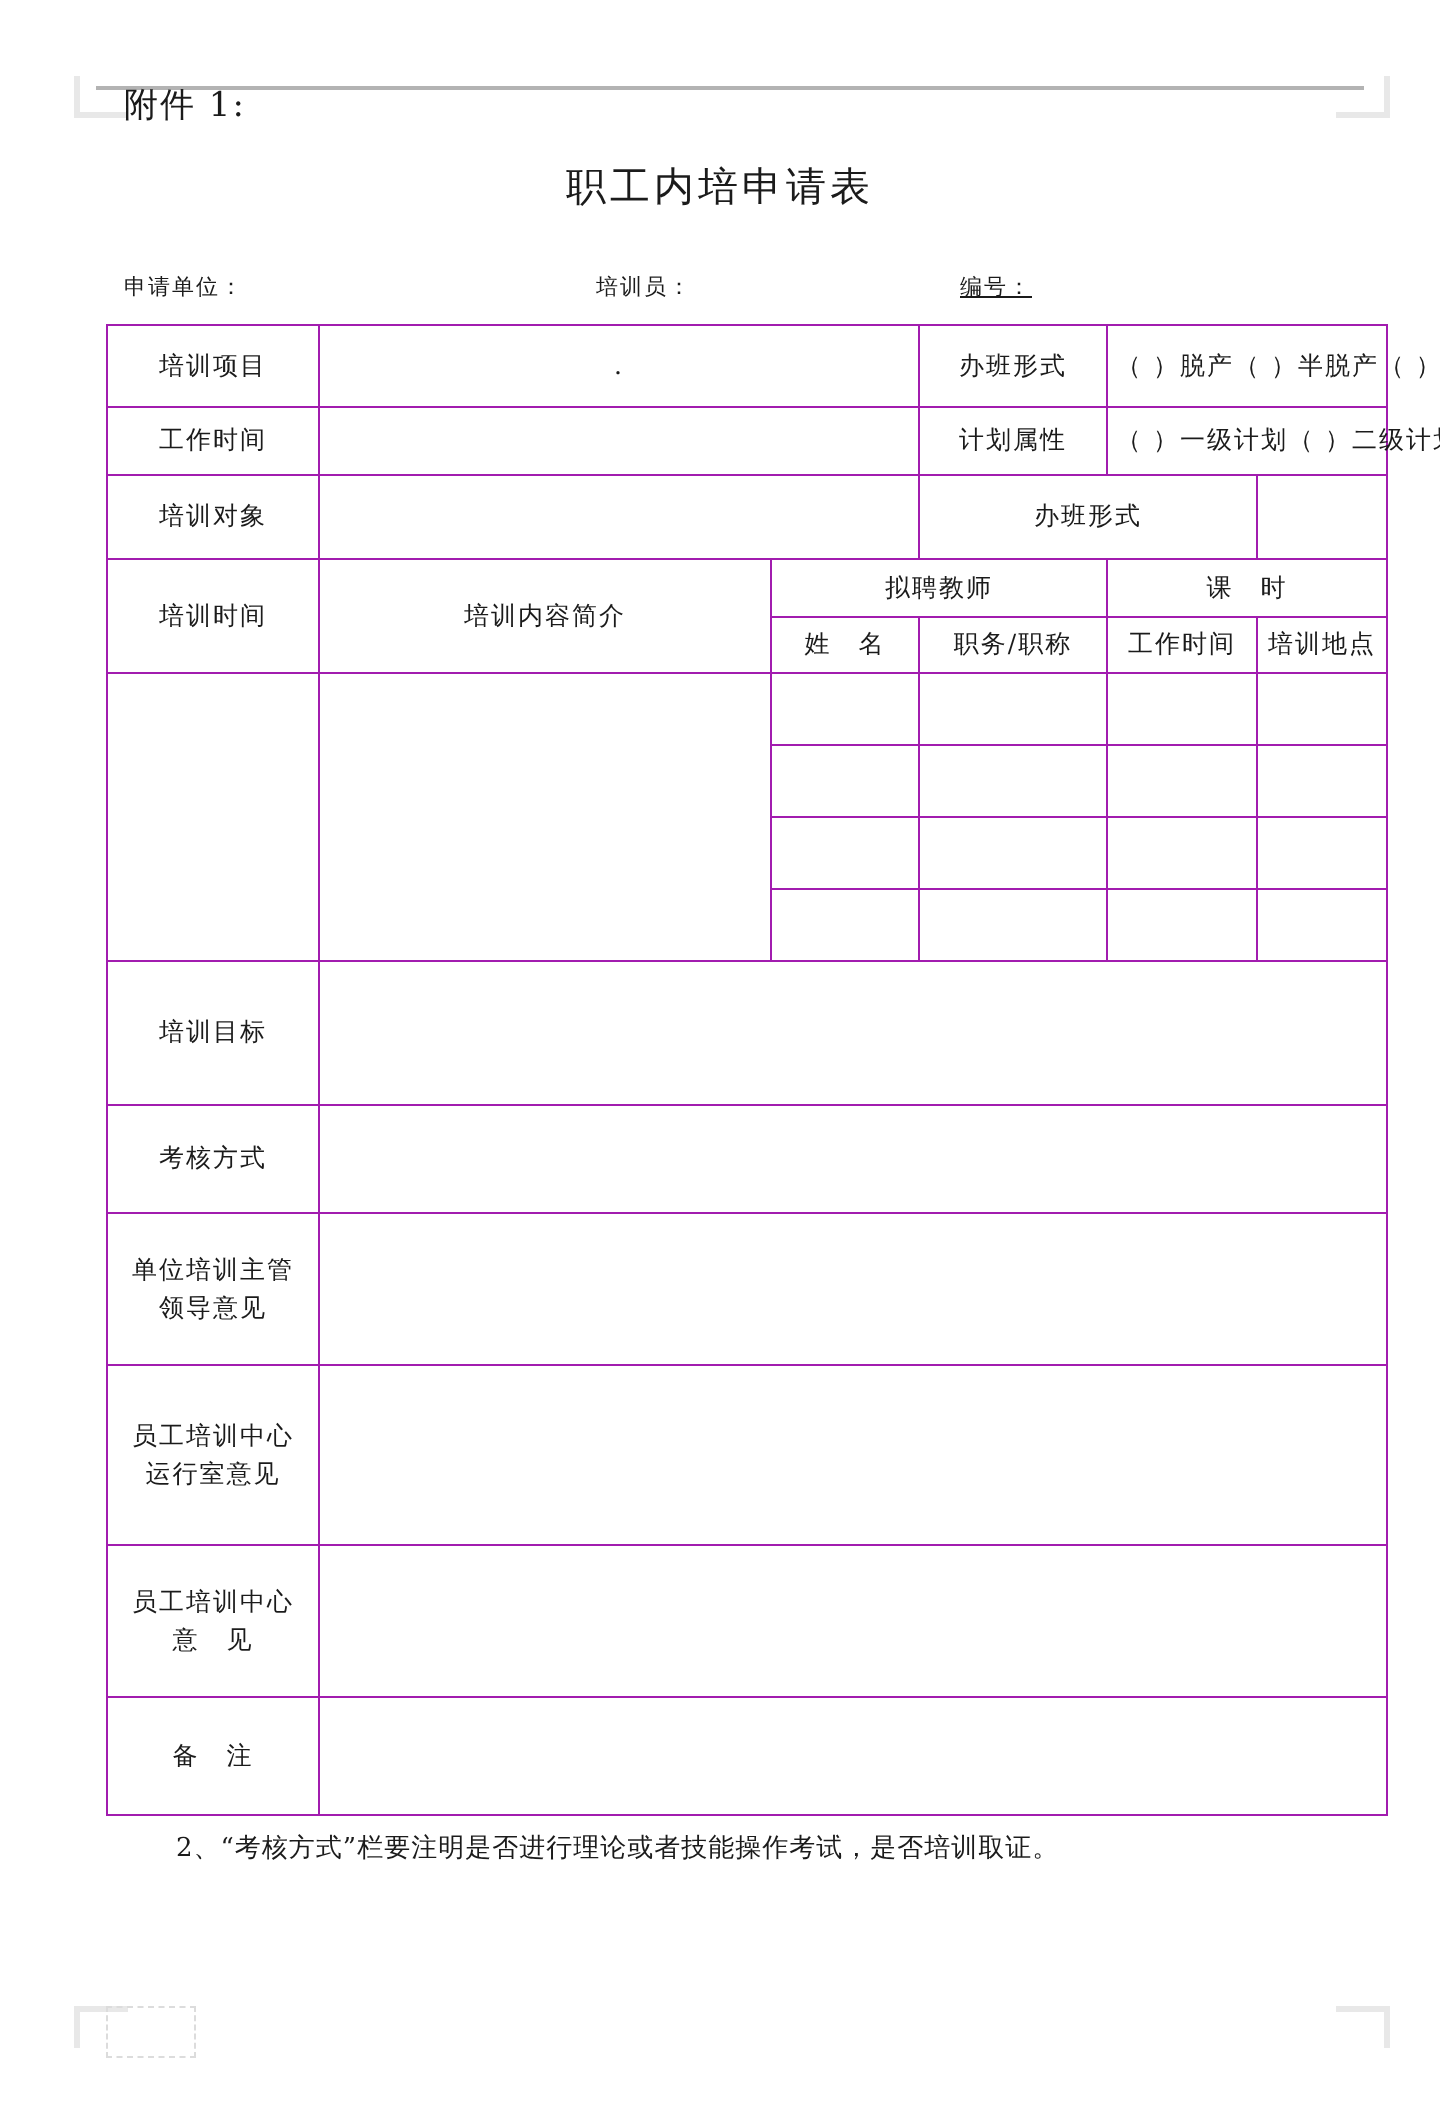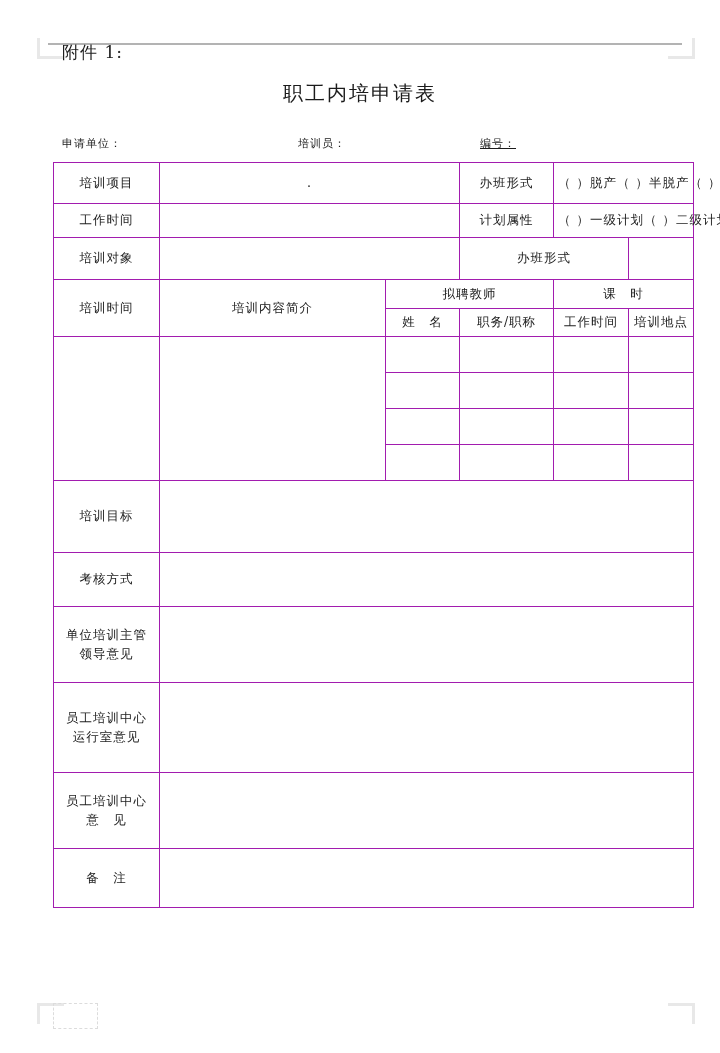--- a/index.html
+++ b/index.html
@@ -267,15 +267,16 @@
         <td class="blank" colspan="5"></td>
       </tr>
       <tr>
         <td class="label" style="height:58px">备　注</td>
         <td class="blank" colspan="5"></td>
       </tr>
     </tbody>
   </table>
 
   <div class="notes">
+    <div class="note-line-2">2、“考核方式”栏要注明是否进行理论或者技能操作考试，是否培训取证。</div>
   </div>
 
 </div>
 
 </body></html>

